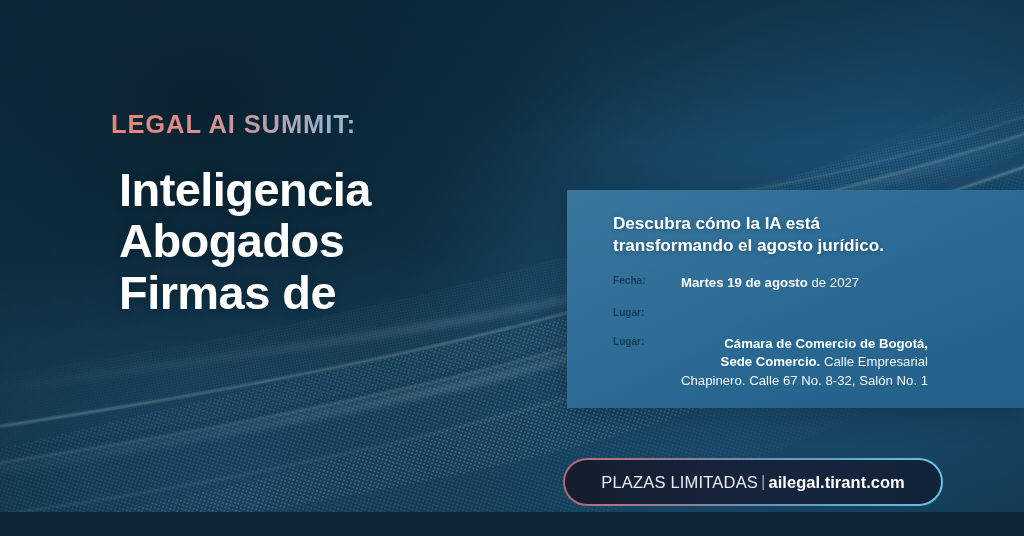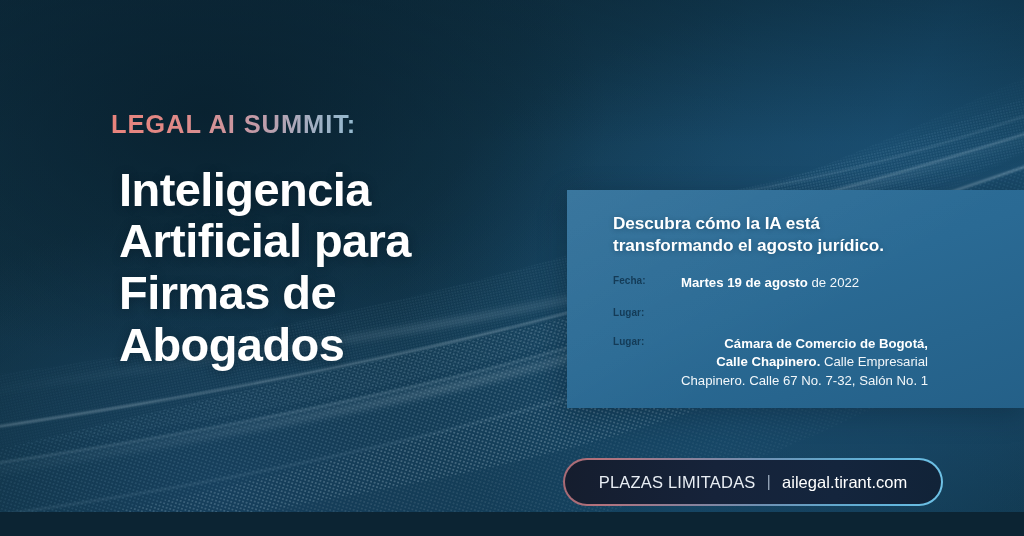--- a/index.html
+++ b/index.html
@@ -164,41 +164,41 @@
         #6fc2e6 100%);
   }
   .cta-face {
     width: 100%;
     height: 100%;
     border-radius: 999px;
     background: linear-gradient(94deg, #151d2e 0%, #16233a 40%, #14253d 72%, #112338 100%);
     display: flex;
     align-items: center;
     justify-content: center;
-    gap: 11px;
+    gap: 3px;
     box-sizing: border-box;
   }
   .cta-left {
     color: #e9eef4;
     font-size: 16.5px;
     font-weight: normal;
     letter-spacing: 0.012em;
   }
   .cta-sep {
     color: #93a3b5;
     font-size: 17px;
     font-weight: normal;
     line-height: 1;
     position: relative;
     top: -1px;
   }
   .cta-right {
     color: #ffffff;
     font-size: 16.5px;
-    font-weight: normal;
+    font-weight: bold;
     letter-spacing: 0.002em;
     text-align: right;
   }
 </style>
 </head>
 <body>
 
 <div class="canvas">
 
   <div class="bg-base"></div>
@@ -290,48 +290,47 @@
       </g>
     </svg>
   </div>
 
   <div class="bg-vignette"></div>
 
   <div class="copy">
     <div class="eyebrow">LEGAL AI SUMMIT:</div>
     <h1 class="headline">
       <span>Inteligencia</span>
-      <span>Artificial para</span>
+      <span>Abogados</span>
       <span>Firmas de</span>
-      <span>Abogados</span>
     </h1>
   </div>
 
   <div class="panel">
     <div class="panel-inner">
       <p class="panel-lede">
         <span>Descubra cómo la IA está</span>
         <span>transformando el agosto jurídico.</span>
       </p>
 
       <div class="meta-row">
         <div class="meta-label">Fecha:</div>
-        <div class="meta-value"><b>Martes 19 de agosto</b><i style="font-style:normal"> de 2022</i></div>
+        <div class="meta-value"><b>Martes 19 de agosto</b><i style="font-style:normal"> de 2027</i></div>
       </div>
 
       <div class="meta-row">
         <div class="meta-label">Lugar:</div>
       </div>
 
       <div class="meta-row">
         <div class="meta-label">Lugar:</div>
         <div class="meta-value">
           <span><b>Cámara de Comercio de Bogotá,</b></span>
-          <span><b>Calle Chapinero.</b><i style="font-style:normal"> Calle Empresarial</i></span>
-          <span>Chapinero. Calle 67 No. 7-32, Salón No. 1</span>
+          <span><b>Sede Comercio.</b><i style="font-style:normal"> Calle Empresarial</i></span>
+          <span>Chapinero. Calle 67 No. 8-32, Salón No. 1</span>
         </div>
       </div>
     </div>
   </div>
 
   <div class="cta-wrap">
     <div class="cta">
       <div class="cta-face">
         <span class="cta-left">PLAZAS LIMITADAS</span>
         <span class="cta-sep">|</span>

